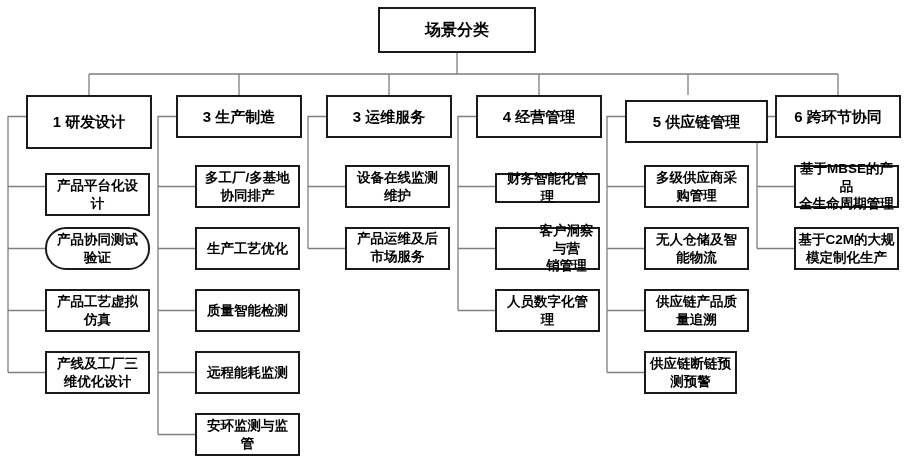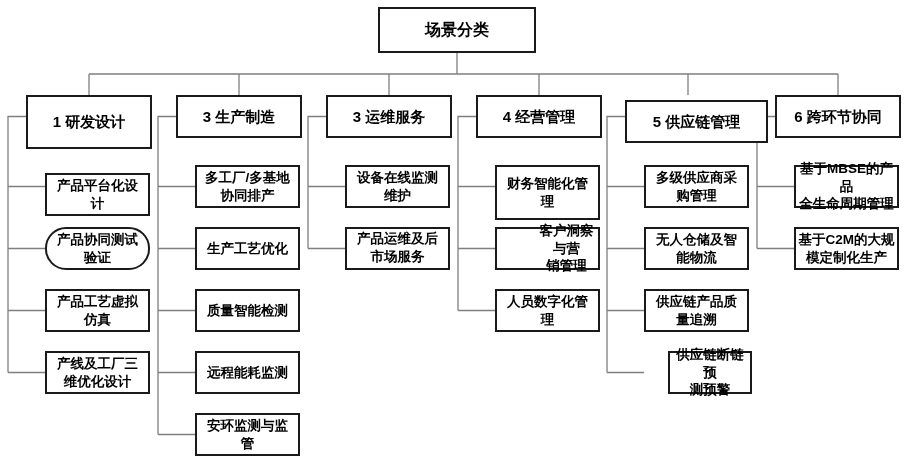--- a/index.html
+++ b/index.html
@@ -75,33 +75,33 @@
     <div class="node child" style="left: 195px; top: 289px; width: 105px; height: 43px; border-color: rgb(26, 26, 26);">质量智能检测</div>
     <div class="node child" style="left: 195px; top: 351px; width: 105px; height: 43px; border-color: rgb(26, 26, 26); font-family: Liberation Serif, serif;">远程能耗监测</div>
     <div class="node child" style="left: 195px; top: 413px; width: 105px; height: 43px; border-color: rgb(26, 26, 26);">安环监测与监
 管</div>
     <div class="node header" style="left: 326px; top: 95px; width: 126px; height: 43px; border-color: rgb(26, 26, 26);">3 运维服务</div>
     <div class="node child" style="left: 345px; top: 165px; width: 105px; height: 43px; border-color: rgb(26, 26, 26);">设备在线监测
 维护</div>
     <div class="node child" style="left: 345px; top: 227px; width: 105px; height: 43px; border-color: rgb(26, 26, 26); font-family: Liberation Mono, monospace;">产品运维及后
 市场服务</div>
     <div class="node header" style="left: 476px; top: 95px; width: 126px; height: 43px; border-color: rgb(26, 26, 26);">4 经营管理</div>
-    <div class="node child" style="left: 495px; top: 165px; width: 105px; height: 55px; border-color: rgb(26, 26, 26);">财务智能化管
+    <div class="node child" style="left: 495px; top: 173px; width: 105px; height: 30px; border-color: rgb(26, 26, 26);">财务智能化管
 理</div>
     <div class="node child" style="left: 495px; top: 227px; width: 105px; height: 43px; border-color: rgb(26, 26, 26); padding-left: 38px;">客户洞察与营
 销管理</div>
     <div class="node child" style="left: 495px; top: 289px; width: 105px; height: 43px; border-color: rgb(26, 26, 26);">人员数字化管
 理</div>
     <div class="node header" style="left: 625px; top: 100px; width: 143px; height: 43px; border-color: rgb(26, 26, 26);">5 供应链管理</div>
     <div class="node child" style="left: 644px; top: 165px; width: 105px; height: 43px; border-color: rgb(26, 26, 26);">多级供应商采
 购管理</div>
     <div class="node child" style="left: 644px; top: 227px; width: 105px; height: 43px; border-color: rgb(26, 26, 26);">无人仓储及智
 能物流</div>
     <div class="node child" style="left: 644px; top: 289px; width: 105px; height: 43px; border-color: rgb(26, 26, 26);">供应链产品质
 量追溯</div>
-    <div class="node child" style="left: 644px; top: 351px; width: 84px; height: 43px; border-color: rgb(26, 26, 26); margin-left: 24px;">供应链断链预
+    <div class="node child" style="left: 644px; top: 351px; width: 93px; height: 43px; border-color: rgb(26, 26, 26);">供应链断链预
 测预警</div>
     <div class="node header" style="left: 775px; top: 95px; width: 126px; height: 43px; border-color: rgb(26, 26, 26);">6 跨环节协同</div>
     <div class="node child" style="left: 794px; top: 165px; width: 105px; height: 43px; border-color: rgb(26, 26, 26);">基于MBSE的产品
 全生命周期管理</div>
     <div class="node child" style="left: 794px; top: 227px; width: 105px; height: 43px; border-color: rgb(26, 26, 26);">基于C2M的大规
 模定制化生产</div>
   </div>
 
 </body></html>

